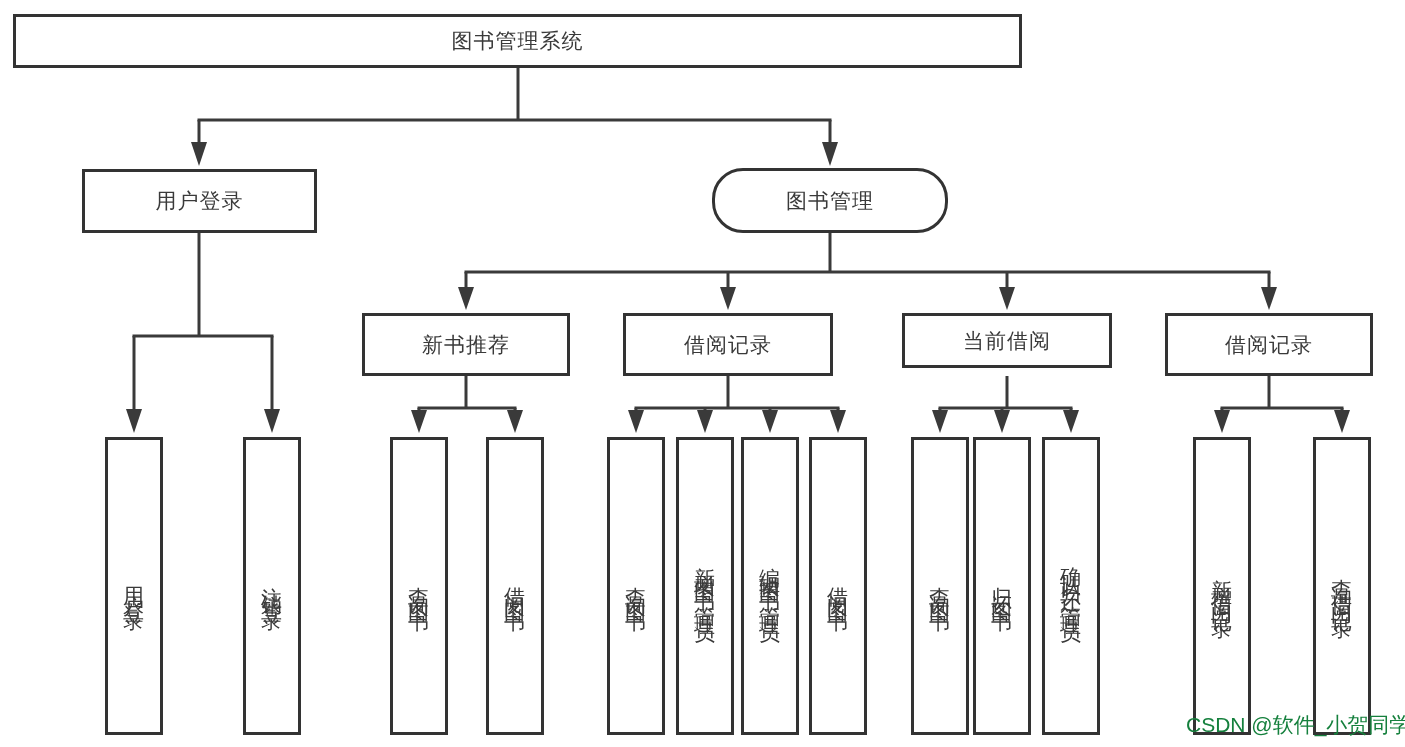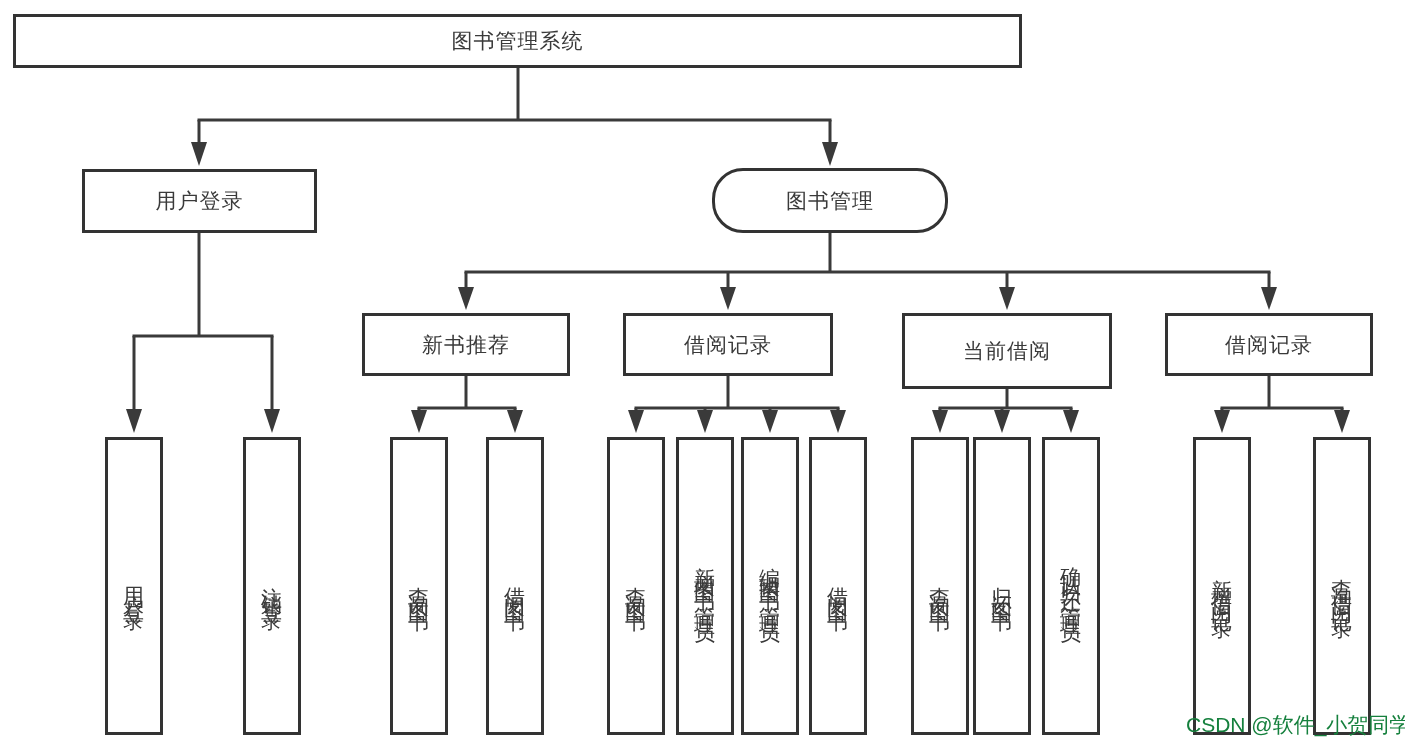--- a/index.html
+++ b/index.html
@@ -140,21 +140,21 @@
   <div class="node h-node" style="left:712px; top:168px; width:236px; height:65px;border-radius:31px;">
     <span>图书管理</span>
   </div>
 
   <div class="node h-node" style="left:362px; top:313px; width:208px; height:63px;font-family:Liberation Mono, monospace;">
     <span>新书推荐</span>
   </div>
   <div class="node h-node" style="left:623px; top:313px; width:210px; height:63px;">
     <span>借阅记录</span>
   </div>
-  <div class="node h-node" style="left:902px; top:313px; width:210px; height:76px;">
+  <div class="node h-node" style="left:902px; top:313px; width:210px; height:55px;">
     <span>当前借阅</span>
   </div>
   <div class="node h-node" style="left:1165px; top:313px; width:208px; height:63px;">
     <span>借阅记录</span>
   </div>
 
   <div class="node v-node" style="left:105px;">
     <span class="vtext">用户登录</span>
   </div>
   <div class="node v-node" style="left:243px;">

